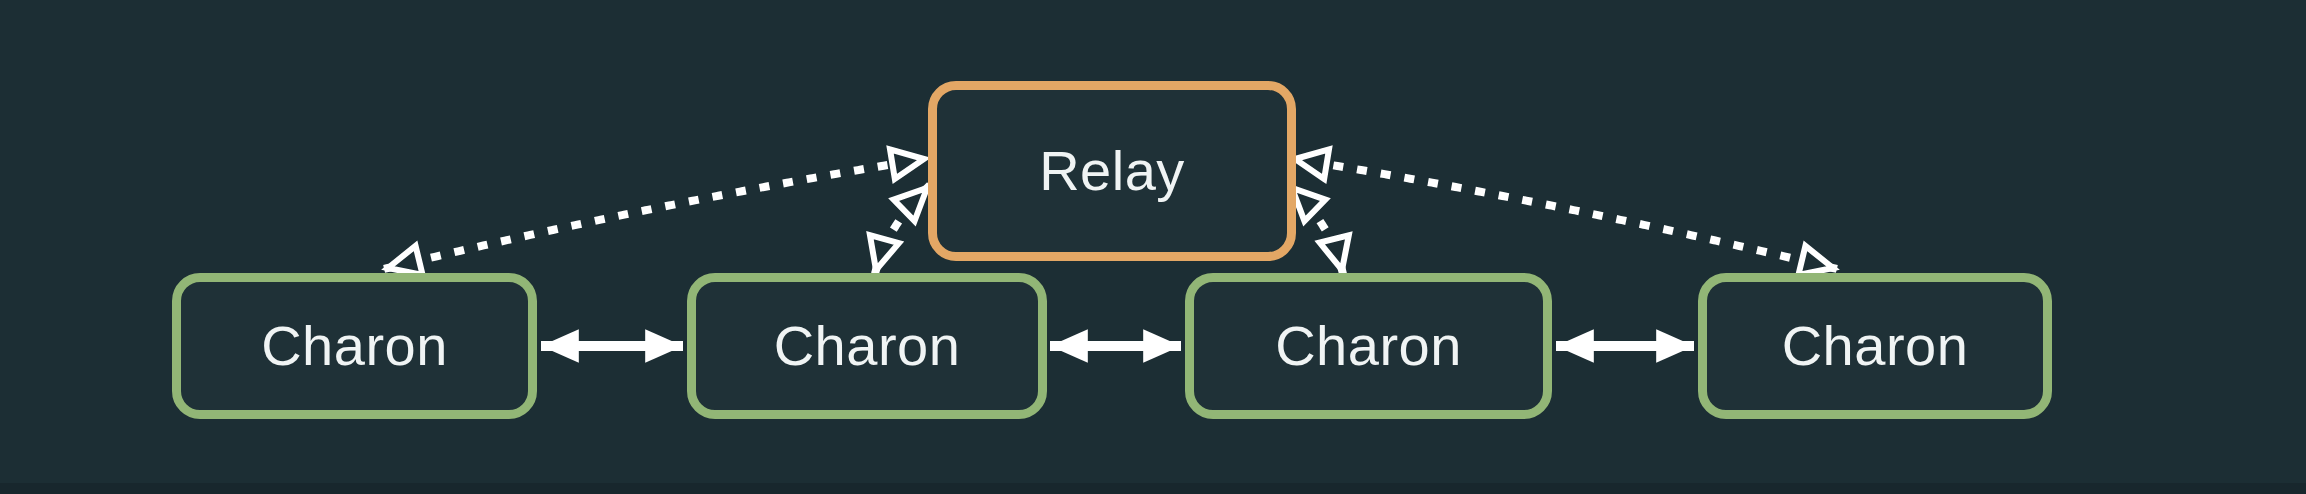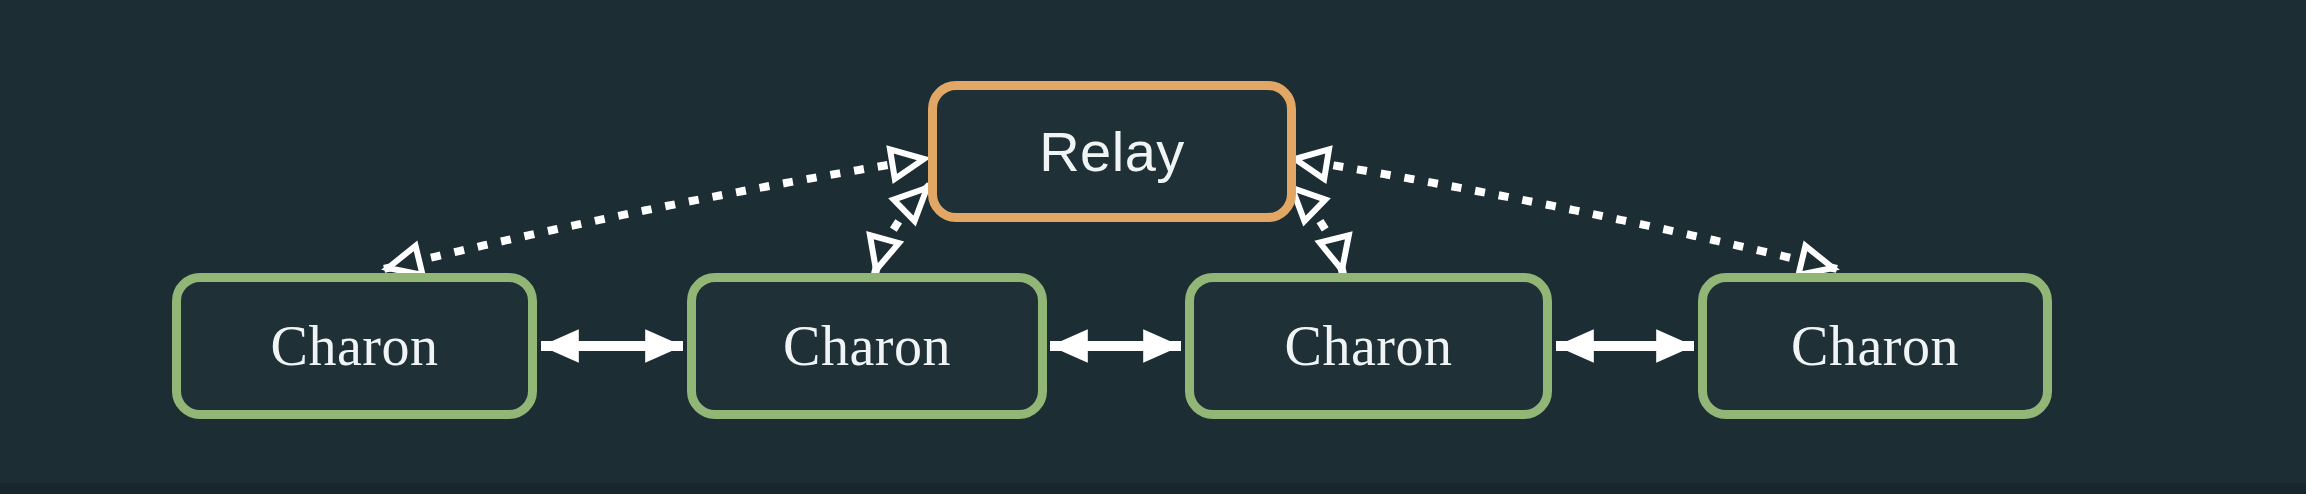--- a/index.html
+++ b/index.html
@@ -48,22 +48,22 @@
     align-items: center;
     justify-content: center;
     background: var(--node-fill);
     border-radius: 28px;
     color: var(--text);
     font-size: 56px;
     line-height: 1;
     letter-spacing: 0.5px;
   }
   .node.relay  { border: 9px solid var(--relay-border); }
-  .node.charon { border: 9px solid var(--charon-border); font-family: Liberation Serif, serif; }
-  .node-relay   { left: 928px;  top: 81px;  width: 368px; height: 141px; }
+  .node.charon { border: 9px solid var(--charon-border); }
+  .node-relay   { left: 928px;  top: 81px;  width: 368px; height: 180px; }
   .node-charon-1{ left: 172px;  top: 273px; width: 365px; height: 146px; }
   .node-charon-2{ left: 687px;  top: 273px; width: 360px; height: 146px; }
   .node-charon-3{ left: 1185px; top: 273px; width: 367px; height: 146px; }
   .node-charon-4{ left: 1698px; top: 273px; width: 354px; height: 146px; }
   .bottom-strip {
     position: absolute;
     left: 0; bottom: 0;
     width: 100%;
     height: 11px;
     background: var(--strip);

